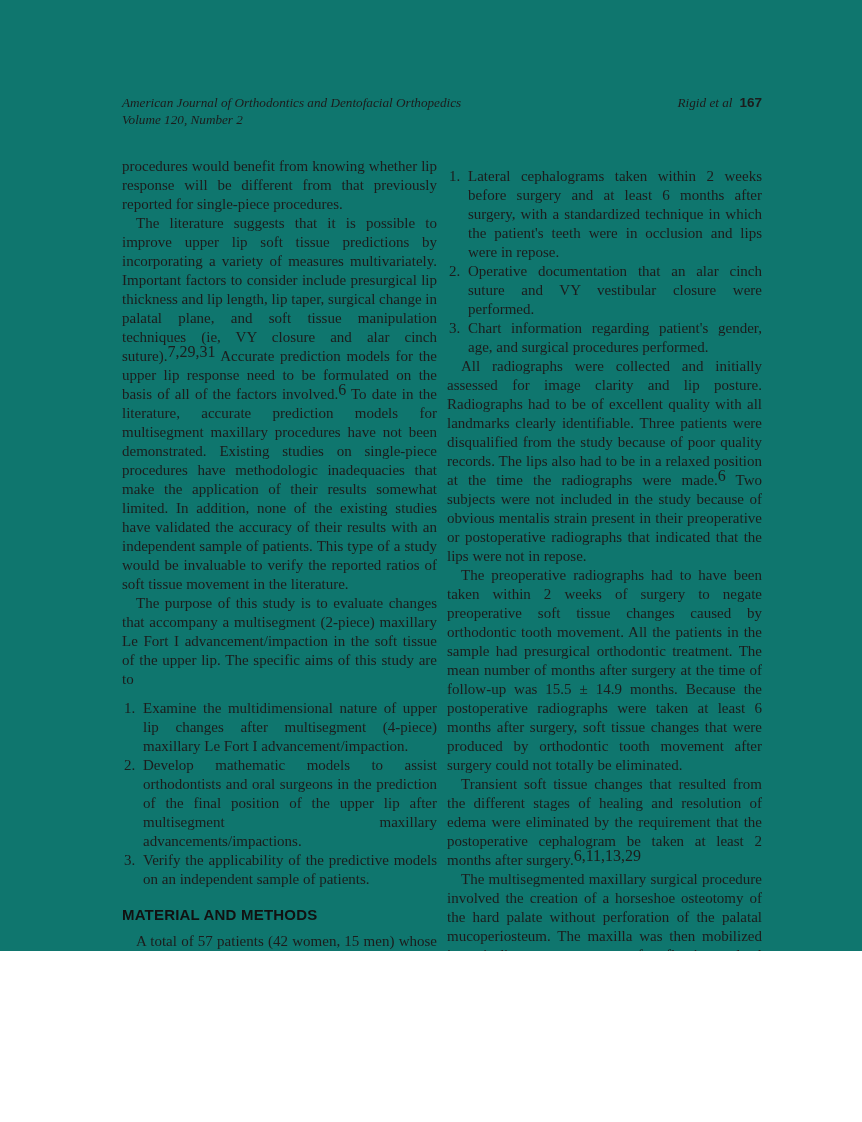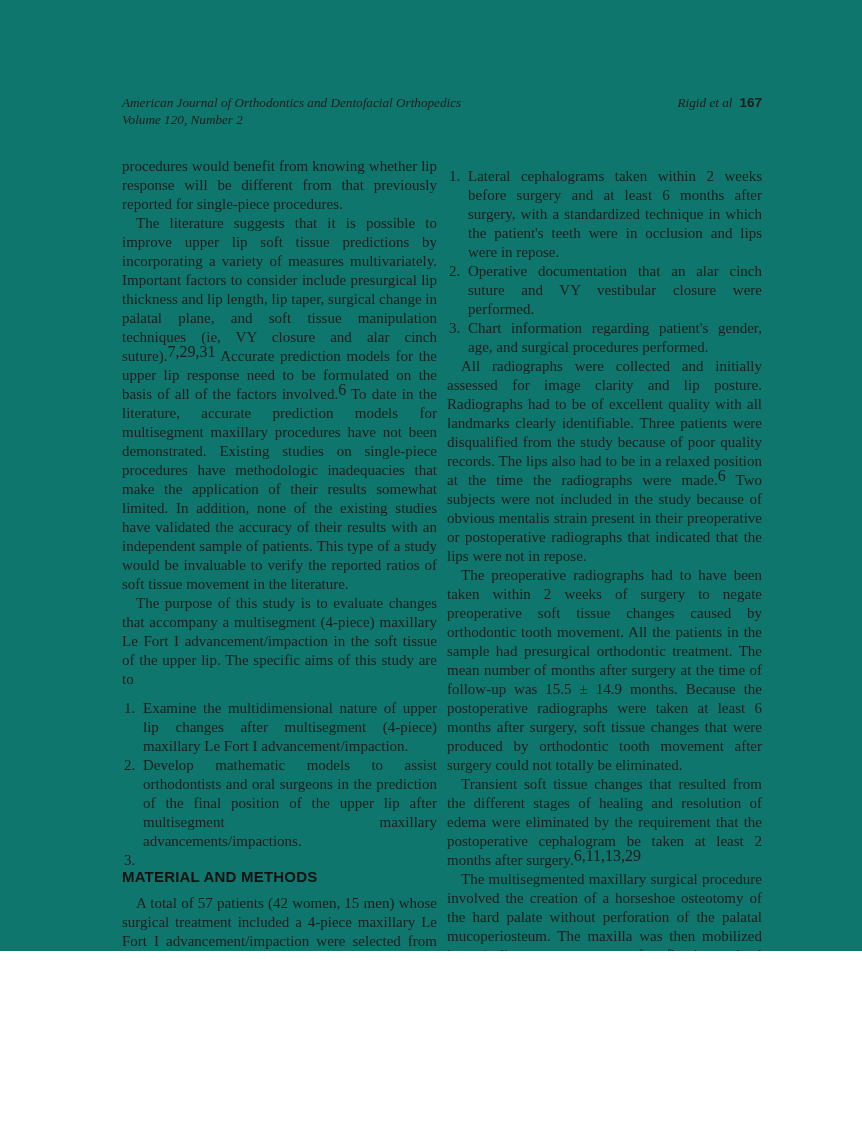--- a/index.html
+++ b/index.html
@@ -90,25 +90,25 @@
         <div>Volume 120, Number 2</div>
       </div>
       <div class="header-right">
         <span>Rigid et al</span><span class="page-number">167</span>
       </div>
     </header>
     <main class="columns">
       <section class="column">
           <p class="para"><span>procedures would benefit from knowing whether lip response will be different from that previously reported for single-piece procedures.</span></p>
           <p class="para indent"><span>The literature suggests that it is possible to improve upper lip soft tissue predictions by incorporating a variety of measures multivariately. Important factors to consider include presurgical lip thickness and lip length, lip taper, surgical change in palatal plane, and soft tissue manipulation techniques (ie, VY closure and alar cinch suture).</span><sup>7,29,31</sup><span> Accurate prediction models for the upper lip response need to be formulated on the basis of all of the factors involved.</span><sup>6</sup><span> To date in the literature, accurate prediction models for multisegment maxillary procedures have not been demonstrated. Existing studies on single-piece procedures have methodologic inadequacies that make the application of their results somewhat limited. In addition, none of the existing studies have validated the accuracy of their results with an independent sample of patients. This type of a study would be invaluable to verify the reported ratios of soft tissue movement in the literature.</span></p>
-          <p class="para indent"><span>The purpose of this study is to evaluate changes that accompany a multisegment (4-piece) maxillary Le Fort I advancement/impaction in the soft tissue of the upper lip. The specific aims of this study are to</span></p>
+          <p class="para indent"><span>The purpose of this study is to evaluate changes that accompany a multisegment (2-piece) maxillary Le Fort I advancement/impaction in the soft tissue of the upper lip. The specific aims of this study are to</span></p>
           <ol class="num-list">
             <li><span class="num">1.</span><span class="item-text"><span>Examine the multidimensional nature of upper lip changes after multisegment (4-piece) maxillary Le Fort I advancement/impaction.</span></span></li>
             <li><span class="num">2.</span><span class="item-text"><span>Develop mathematic models to assist orthodontists and oral surgeons in the prediction of the final position of the upper lip after multisegment maxillary advancements/impactions.</span></span></li>
-            <li><span class="num">3.</span></li>
+            <li><span class="num">3.</span><span class="item-text"><span>Verify the applicability of the predictive models on an independent sample of patients.</span></span></li>
           </ol>
           <h2 class="section-heading">MATERIAL AND METHODS</h2>
           <p class="para indent"><span>A total of 57 patients (42 women, 15 men) whose surgical treatment included a 4-piece maxillary Le Fort I advancement/impaction were selected from the office of a maxillofacial surgeon (J.D.B.). The patients who were selected met all of the following criteria:</span></p>
           <ol class="num-list">
             <li><span class="num">1.</span><span class="item-text"><span>Multisegment (4-piece) maxillary Le Fort I advancement/impaction osteotomy with rigid fixation.</span></span></li>
             <li><span class="num">2.</span><span class="item-text"><span>Minimal facial growth potential present (female patients &gt; 15 years of age; male patients &gt; 17 years of age).</span></span></li>
           </ol>
         </section>
       <section class="column">
           <ol class="num-list">

